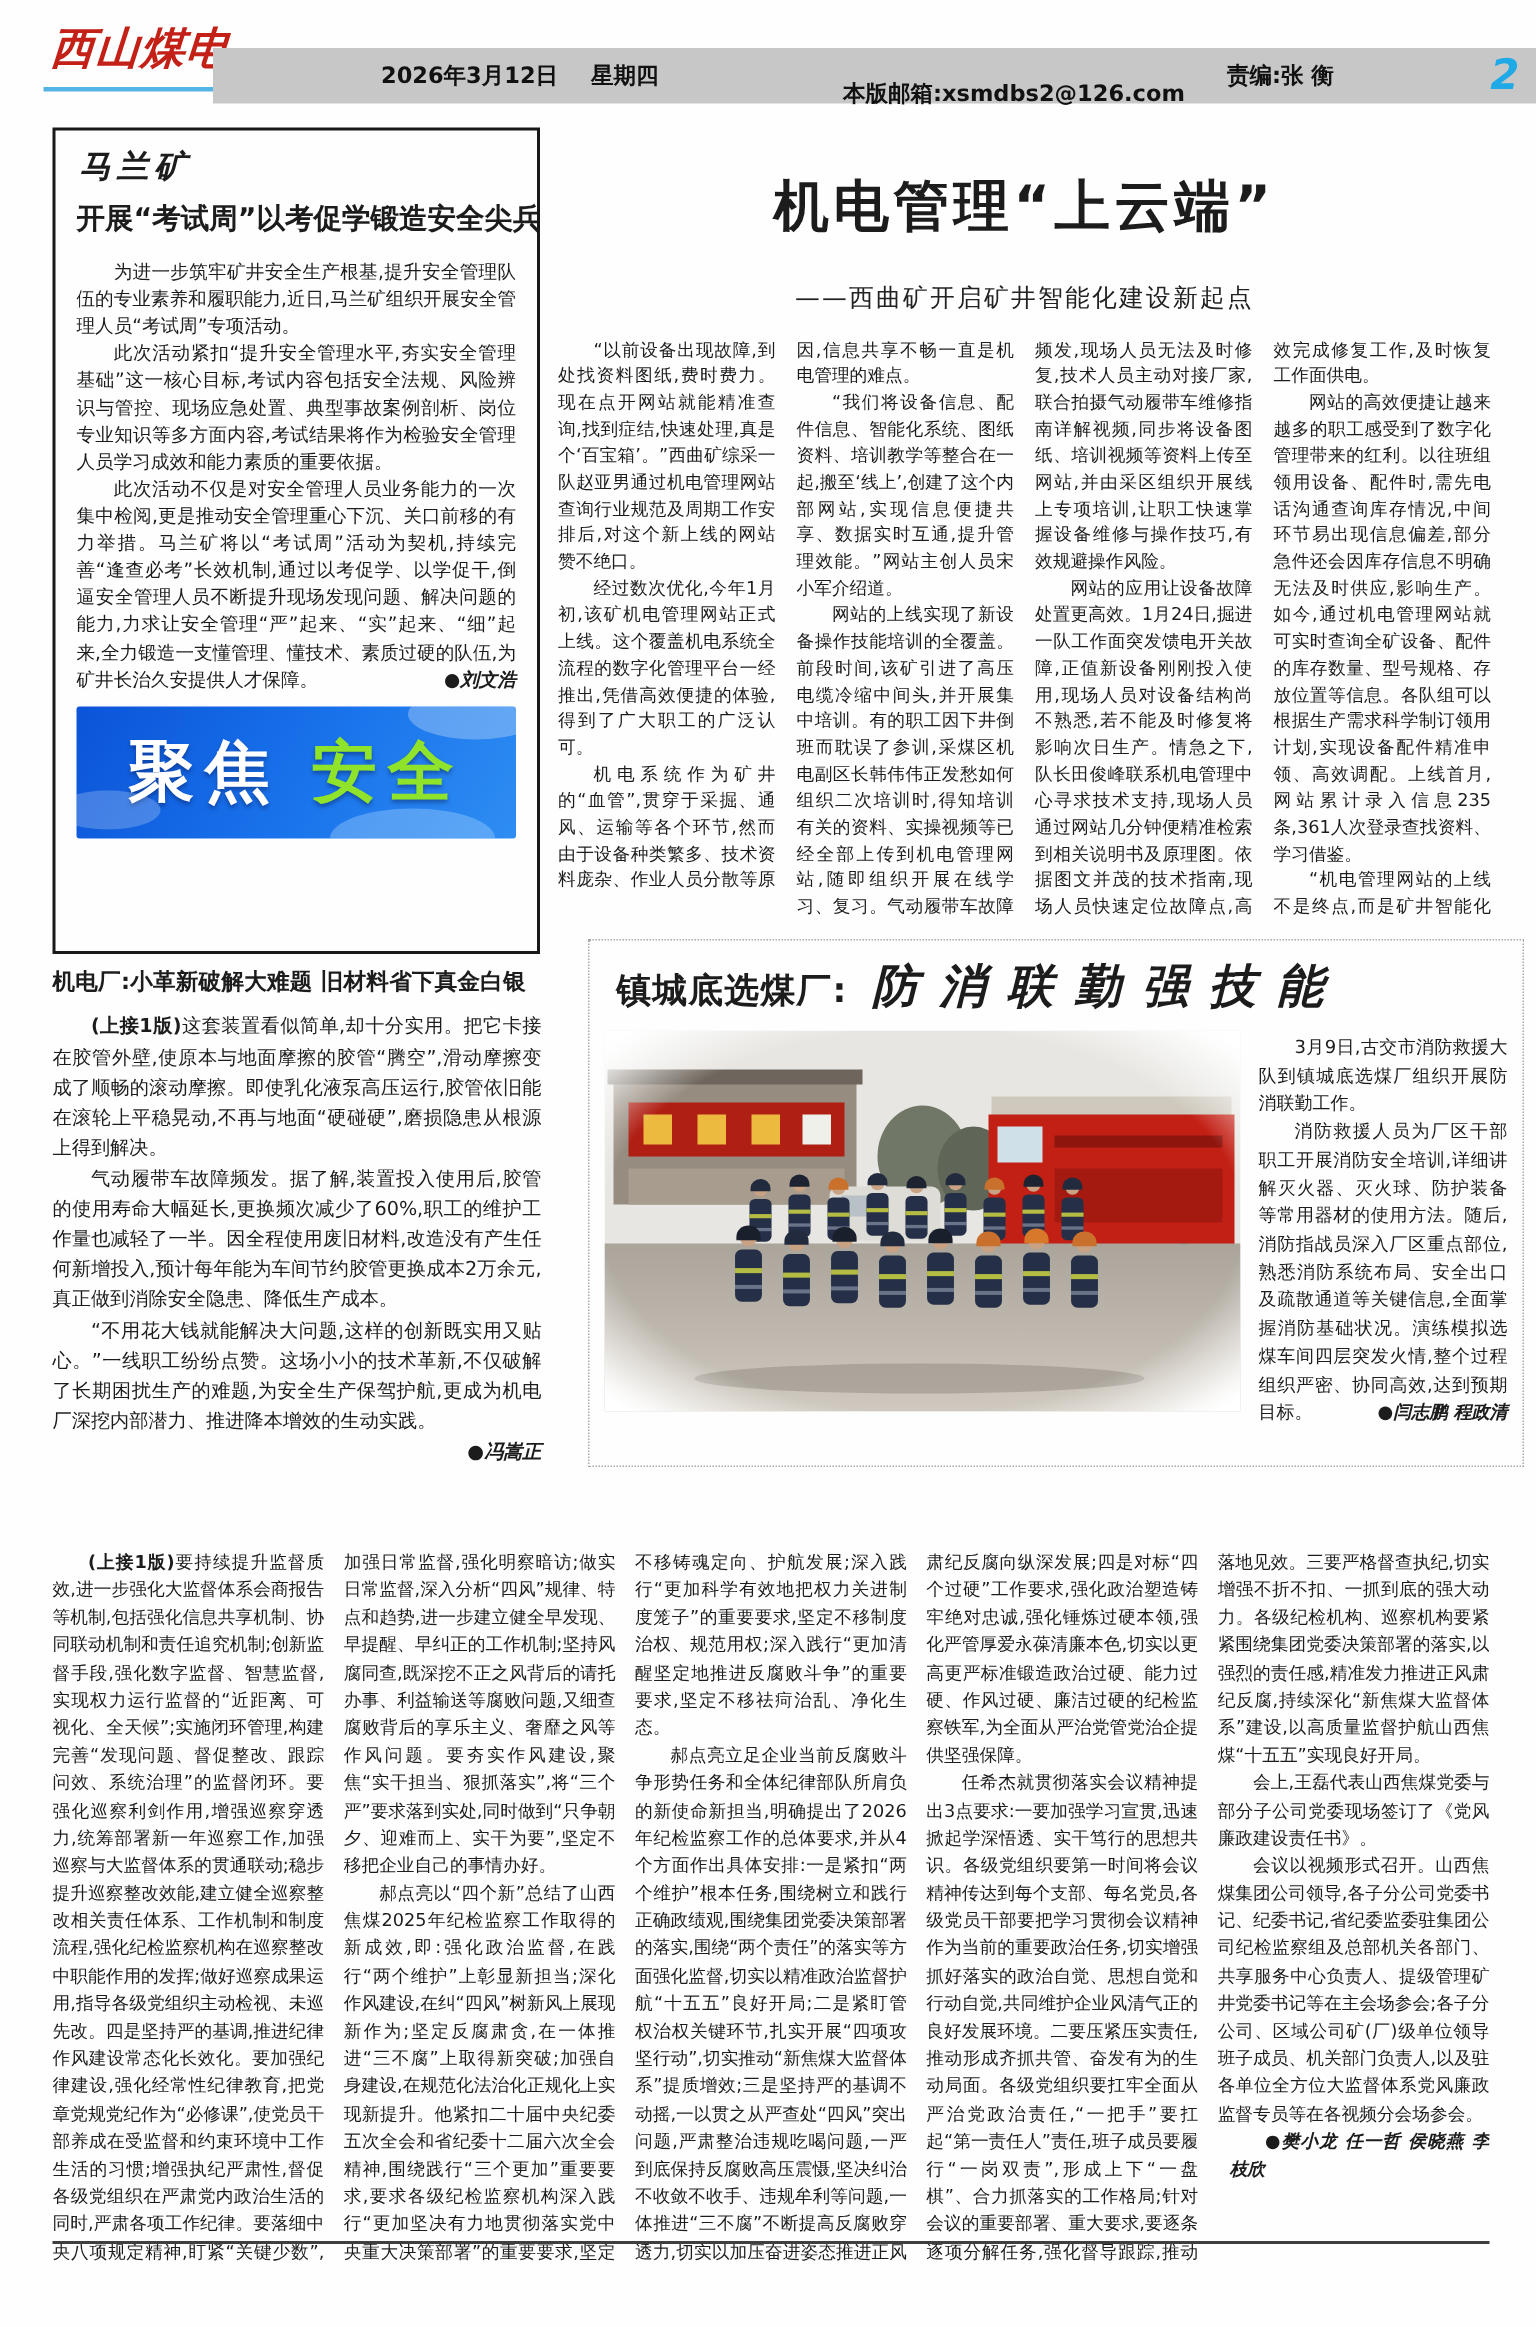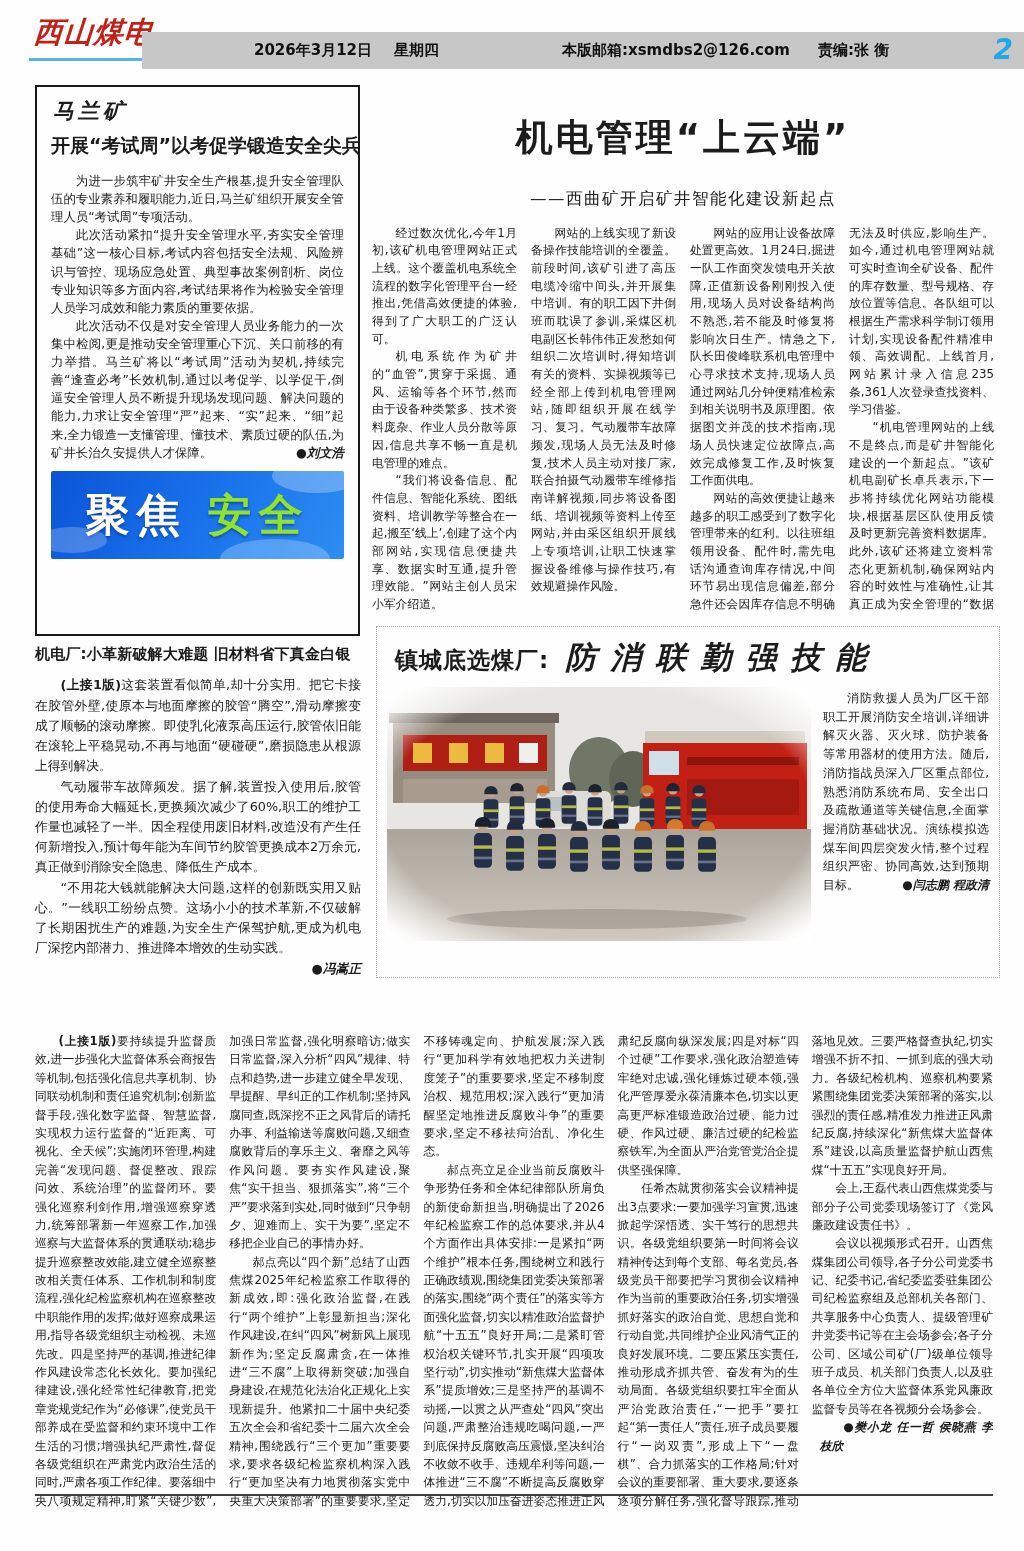--- a/index.html
+++ b/index.html
@@ -16,21 +16,21 @@
     letter-spacing:1px;white-space:nowrap;transform:skewX(-4deg);
   }
   .logo-underline{position:absolute;left:29px;top:58px;width:116px;height:3px;background:#54b4e4;}
   .mbar{
     position:absolute;left:142px;top:32px;width:870px;height:37px;background:#c7c7c7;
     font-size:15px;font-weight:700;color:#111;padding-left:23px;
   }
   .mbar span{position:absolute;top:9px;white-space:nowrap;}
   .mbar .m-date{left:112px;}
   .mbar .m-week{left:252px;}
-  .mbar .m-mail{left:420px;}
+  .mbar .m-mail{left:420px;margin-top:12px;}
   .mbar .m-editor{left:676px;}
   .mbar .m-page{
     right:22px;top:1px;color:#1fa9e6;font-size:28px;font-weight:900;font-style:italic;
     font-family:"DejaVu Sans",sans-serif;
   }
   
   .box-art{
     position:absolute;left:35px;top:85px;width:325px;height:551px;
     border:2px solid #191919;box-sizing:border-box;padding:8px 14px 10px;overflow:hidden;
   }
@@ -72,21 +72,21 @@
     font-size:11.8px;line-height:1.5;text-align:justify;overflow:hidden;
   }
   .main-cols p{margin:0;text-indent:2em;}
   
   .jd-art{position:absolute;left:35px;top:633px;width:326px;}
   .jd-title{font-size:15px;font-weight:900;white-space:nowrap;letter-spacing:.2px;margin-bottom:11px;}
   .jd-body p{font-size:12.8px;line-height:1.58;text-align:justify;text-indent:2em;margin:0;}
   .lead-bold{font-weight:900;}
   
   .fire-box{
-    position:absolute;left:376px;top:626px;width:624px;height:352px;
+    position:absolute;left:392px;top:626px;width:624px;height:352px;
     border:1px dotted #a9a9a9;box-sizing:border-box;padding:8px 10px 6px;overflow:hidden;
   }
   .fire-title{display:flex;align-items:baseline;gap:16px;margin:2px 0 8px 8px;}
   .fire-prefix{font-size:23px;font-weight:800;letter-spacing:1px;}
   .fire-main{
     font-family:"DejaVu Serif","Liberation Serif",serif;font-style:italic;font-weight:900;
     font-size:31px;letter-spacing:14px;white-space:nowrap;
   }
   .fire-content{display:flex;gap:12px;}
   .fire-photo{width:424px;height:254px;flex:none;position:relative;}
@@ -131,20 +131,21 @@
     <span class="bub b3"></span>
     <b class="ft-white">聚焦</b>
     <b class="ft-green">安全</b>
   </div>
 </section>
 
 <section class="main-art">
   <h1 class="main-title">机电管理“上云端”</h1>
   <div class="main-sub">——西曲矿开启矿井智能化建设新起点</div>
   <div class="main-cols">
+    <p>“以前设备出现故障,到处找资料图纸,费时费力。现在点开网站就能精准查询,找到症结,快速处理,真是个‘百宝箱’。”西曲矿综采一队赵亚男通过机电管理网站查询行业规范及周期工作安排后,对这个新上线的网站赞不绝口。</p>
     <p>经过数次优化,今年1月初,该矿机电管理网站正式上线。这个覆盖机电系统全流程的数字化管理平台一经推出,凭借高效便捷的体验,得到了广大职工的广泛认可。</p>
     <p>机电系统作为矿井的“血管”,贯穿于采掘、通风、运输等各个环节,然而由于设备种类繁多、技术资料庞杂、作业人员分散等原因,信息共享不畅一直是机电管理的难点。</p>
     <p>“我们将设备信息、配件信息、智能化系统、图纸资料、培训教学等整合在一起,搬至‘线上’,创建了这个内部网站,实现信息便捷共享、数据实时互通,提升管理效能。”网站主创人员宋小军介绍道。</p>
     <p>网站的上线实现了新设备操作技能培训的全覆盖。前段时间,该矿引进了高压电缆冷缩中间头,并开展集中培训。有的职工因下井倒班而耽误了参训,采煤区机电副区长韩伟伟正发愁如何组织二次培训时,得知培训有关的资料、实操视频等已经全部上传到机电管理网站,随即组织开展在线学习、复习。气动履带车故障频发,现场人员无法及时修复,技术人员主动对接厂家,联合拍摄气动履带车维修指南详解视频,同步将设备图纸、培训视频等资料上传至网站,并由采区组织开展线上专项培训,让职工快速掌握设备维修与操作技巧,有效规避操作风险。</p>
     <p>网站的应用让设备故障处置更高效。1月24日,掘进一队工作面突发馈电开关故障,正值新设备刚刚投入使用,现场人员对设备结构尚不熟悉,若不能及时修复将影响次日生产。情急之下,队长田俊峰联系机电管理中心寻求技术支持,现场人员通过网站几分钟便精准检索到相关说明书及原理图。依据图文并茂的技术指南,现场人员快速定位故障点,高效完成修复工作,及时恢复工作面供电。</p>
     <p>网站的高效便捷让越来越多的职工感受到了数字化管理带来的红利。以往班组领用设备、配件时,需先电话沟通查询库存情况,中间环节易出现信息偏差,部分急件还会因库存信息不明确无法及时供应,影响生产。如今,通过机电管理网站就可实时查询全矿设备、配件的库存数量、型号规格、存放位置等信息。各队组可以根据生产需求科学制订领用计划,实现设备配件精准申领、高效调配。上线首月,网站累计录入信息235条,361人次登录查找资料、学习借鉴。</p>
     <p><span>“机电管理网站的上线不是终点,而是矿井智能化建设的一个新起点。”该矿机电副矿长卓兵表示,下一步将持续优化网站功能模块,根据基层区队使用反馈及时更新完善资料数据库。此外,该矿还将建立资料常态化更新机制,确保网站内容的时效性与准确性,让其真正成为安全管理的“数据库”、技术传承的“智囊团”、服务队组的“便民站”。</span></p>
   </div>
 </section>
 
@@ -232,20 +233,21 @@
           <use href="#ff" x="0" y="0" transform="translate(192,140) scale(1.12)" style="color:#222b3e"></use>
           <use href="#ff" x="0" y="0" transform="translate(224,138) scale(1.12)" style="color:#191f2b"></use>
           <use href="#ff" x="0" y="0" transform="translate(256,140) scale(1.12)" style="color:#c9702c"></use>
           <use href="#ff" x="0" y="0" transform="translate(288,138) scale(1.12)" style="color:#d8782a"></use>
           <use href="#ff" x="0" y="0" transform="translate(320,140) scale(1.12)" style="color:#c9702c"></use>
         </g>
         <rect x="0" y="0" width="424" height="254" fill="url(#vig)"></rect>
       </svg>
     </div>
     <div class="fire-text">
+      <p>3月9日,古交市消防救援大队到镇城底选煤厂组织开展防消联勤工作。</p>
       <p><span>消防救援人员为厂区干部职工开展消防安全培训,详细讲解灭火器、灭火球、防护装备等常用器材的使用方法。随后,消防指战员深入厂区重点部位,熟悉消防系统布局、安全出口及疏散通道等关键信息,全面掌握消防基础状况。演练模拟选煤车间四层突发火情,整个过程组织严密、协同高效,达到预期目标。</span><span class="sig">●闫志鹏 程政清</span></p>
     </div>
   </div>
 </section>
 
 <section class="bottom-art">
   <p><span class="lead-bold">(上接1版)</span><span>要持续提升监督质效,进一步强化大监督体系会商报告等机制,包括强化信息共享机制、协同联动机制和责任追究机制;创新监督手段,强化数字监督、智慧监督,实现权力运行监督的“近距离、可视化、全天候”;实施闭环管理,构建完善“发现问题、督促整改、跟踪问效、系统治理”的监督闭环。要强化巡察利剑作用,增强巡察穿透力,统筹部署新一年巡察工作,加强巡察与大监督体系的贯通联动;稳步提升巡察整改效能,建立健全巡察整改相关责任体系、工作机制和制度流程,强化纪检监察机构在巡察整改中职能作用的发挥;做好巡察成果运用,指导各级党组织主动检视、未巡先改。四是坚持严的基调,推进纪律作风建设常态化长效化。要加强纪律建设,强化经常性纪律教育,把党章党规党纪作为“必修课”,使党员干部养成在受监督和约束环境中工作生活的习惯;增强执纪严肃性,督促各级党组织在严肃党内政治生活的同时,严肃各项工作纪律。要落细中央八项规定精神,盯紧“关键少数”,加强日常监督,强化明察暗访;做实日常监督,深入分析“四风”规律、特点和趋势,进一步建立健全早发现、早提醒、早纠正的工作机制;坚持风腐同查,既深挖不正之风背后的请托办事、利益输送等腐败问题,又细查腐败背后的享乐主义、奢靡之风等作风问题。要夯实作风建设,聚焦“实干担当、狠抓落实”,将“三个严”要求落到实处,同时做到“只争朝夕、迎难而上、实干为要”,坚定不移把企业自己的事情办好。</span></p>
   <p>郝点亮以“四个新”总结了山西焦煤2025年纪检监察工作取得的新成效,即:强化政治监督,在践行“两个维护”上彰显新担当;深化作风建设,在纠“四风”树新风上展现新作为;坚定反腐肃贪,在一体推进“三不腐”上取得新突破;加强自身建设,在规范化法治化正规化上实现新提升。他紧扣二十届中央纪委五次全会和省纪委十二届六次全会精神,围绕践行“三个更加”重要要求,要求各级纪检监察机构深入践行“更加坚决有力地贯彻落实党中央重大决策部署”的重要要求,坚定不移铸魂定向、护航发展;深入践行“更加科学有效地把权力关进制度笼子”的重要要求,坚定不移制度治权、规范用权;深入践行“更加清醒坚定地推进反腐败斗争”的重要要求,坚定不移祛疴治乱、净化生态。</p>
   <p>郝点亮立足企业当前反腐败斗争形势任务和全体纪律部队所肩负的新使命新担当,明确提出了2026年纪检监察工作的总体要求,并从4个方面作出具体安排:一是紧扣“两个维护”根本任务,围绕树立和践行正确政绩观,围绕集团党委决策部署的落实,围绕“两个责任”的落实等方面强化监督,切实以精准政治监督护航“十五五”良好开局;二是紧盯管权治权关键环节,扎实开展“四项攻坚行动”,切实推动“新焦煤大监督体系”提质增效;三是坚持严的基调不动摇,一以贯之从严查处“四风”突出问题,严肃整治违规吃喝问题,一严到底保持反腐败高压震慑,坚决纠治不收敛不收手、违规牟利等问题,一体推进“三不腐”不断提高反腐败穿透力,切实以加压奋进姿态推进正风肃纪反腐向纵深发展;四是对标“四个过硬”工作要求,强化政治塑造铸牢绝对忠诚,强化锤炼过硬本领,强化严管厚爱永葆清廉本色,切实以更高更严标准锻造政治过硬、能力过硬、作风过硬、廉洁过硬的纪检监察铁军,为全面从严治党管党治企提供坚强保障。</p>
   <p>任希杰就贯彻落实会议精神提出3点要求:一要加强学习宣贯,迅速掀起学深悟透、实干笃行的思想共识。各级党组织要第一时间将会议精神传达到每个支部、每名党员,各级党员干部要把学习贯彻会议精神作为当前的重要政治任务,切实增强抓好落实的政治自觉、思想自觉和行动自觉,共同维护企业风清气正的良好发展环境。二要压紧压实责任,推动形成齐抓共管、奋发有为的生动局面。各级党组织要扛牢全面从严治党政治责任,“一把手”要扛起“第一责任人”责任,班子成员要履行“一岗双责”,形成上下“一盘棋”、合力抓落实的工作格局;针对会议的重要部署、重大要求,要逐条逐项分解任务,强化督导跟踪,推动落地见效。三要严格督查执纪,切实增强不折不扣、一抓到底的强大动力。各级纪检机构、巡察机构要紧紧围绕集团党委决策部署的落实,以强烈的责任感,精准发力推进正风肃纪反腐,持续深化“新焦煤大监督体系”建设,以高质量监督护航山西焦煤“十五五”实现良好开局。</p>

